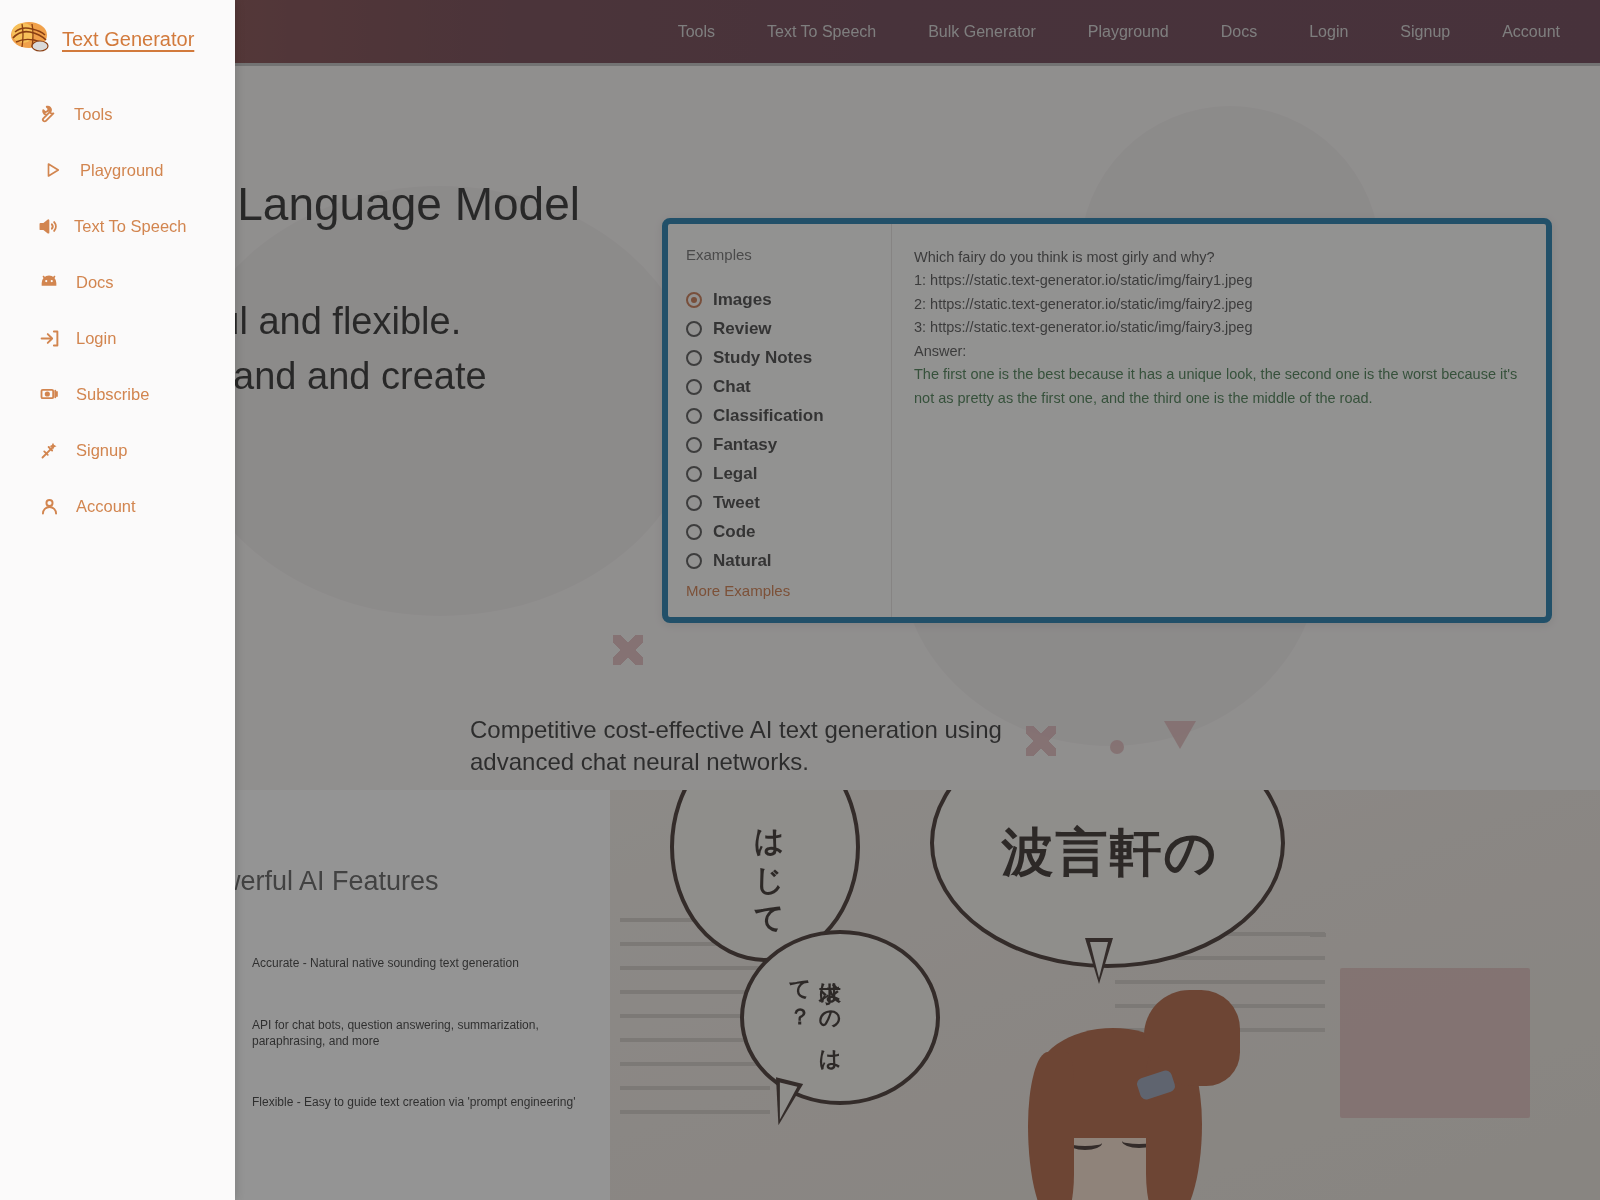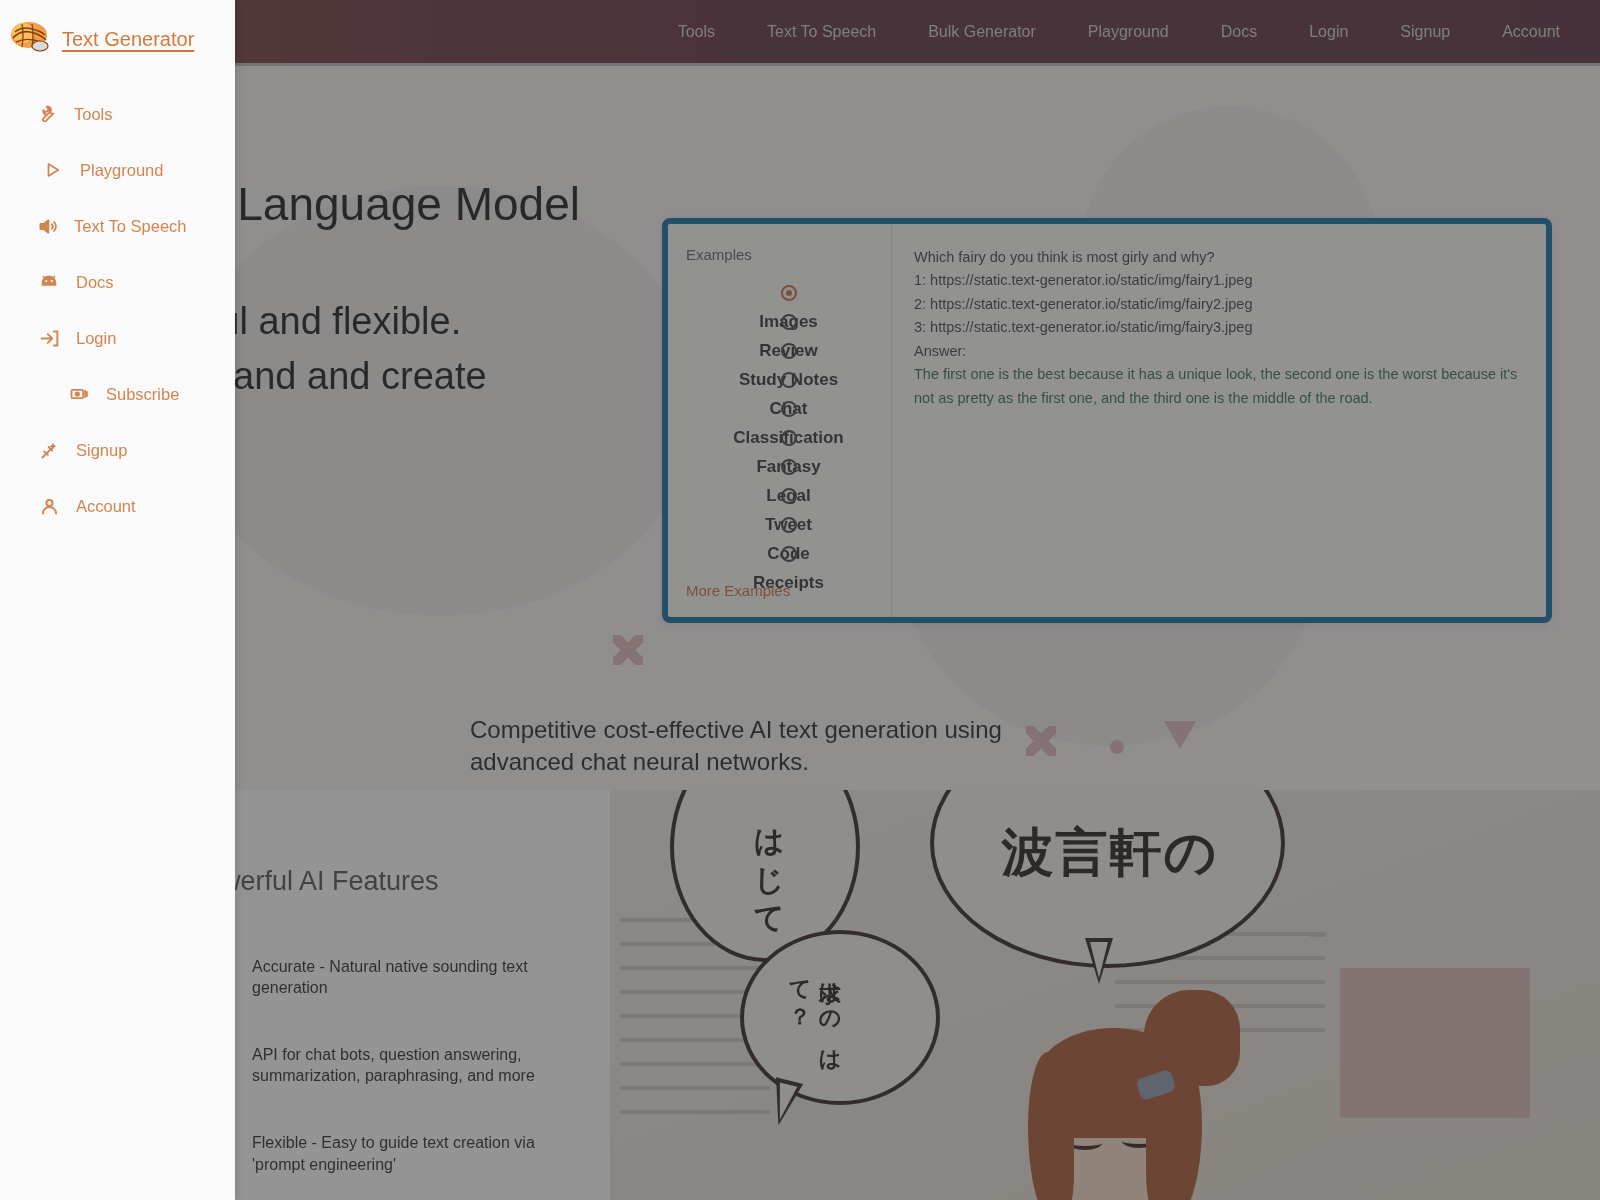--- a/index.html
+++ b/index.html
@@ -109,21 +109,21 @@
     display: flex;
     z-index: 20;
   }
   .examples-left {
     width: 224px; padding: 22px 0 0 18px;
     border-right: 1px solid #e0dcda;
   }
   .examples-label { font-size: 15px; color: #5b5b5b; margin-bottom: 22px; }
   .radio-row {
     display: flex; align-items: center; gap: 11px;
-    height: 29px; cursor: pointer; flex-direction: column;
+    height: 29px; cursor: pointer;
   }
   .radio {
     width: 16px; height: 16px; border-radius: 50%;
     border: 2px solid #3e3e3e; flex: 0 0 auto;
     position: relative; background: transparent;
   }
   .radio.checked { border-color: #c1663a; }
   .radio.checked::after {
     content: ""; position: absolute; left: 3px; top: 3px;
     width: 6px; height: 6px; border-radius: 50%; background: #c1663a;
@@ -152,21 +152,21 @@
   }
   .features-title {
     position: absolute; left: 188px; top: 58px;
     font-size: 27px; color: #4a4a4a; font-weight: 400;
     white-space: nowrap;
   }
   .features-list {
     position: absolute; left: 252px; top: 148px; width: 330px;
   }
   .feature-item {
-    font-size: 16px; line-height: 1.32; color: #1d1d1d;
+    font-size: 12px; line-height: 1.32; color: #1d1d1d;
     margin-bottom: 46px;
   }
 
   
   .manga {
     position: absolute; left: 610px; top: 0;
     width: 990px; height: 410px;
     background: linear-gradient(160deg, #efe9e3 0%, #e9e2db 45%, #e4ddd5 100%);
     overflow: hidden;
   }
@@ -242,21 +242,21 @@
   }
   .sb-item .sb-icon {
     width: 22px; height: 22px; display: flex;
     align-items: center; justify-content: center; flex: 0 0 auto;
   }
   .sb-item:nth-child(1) { padding-left: 36px; }
   .sb-item:nth-child(2) { padding-left: 42px; }
   .sb-item:nth-child(3) { padding-left: 36px; }
   .sb-item:nth-child(4) { padding-left: 38px; }
   .sb-item:nth-child(5) { padding-left: 38px; }
-  .sb-item:nth-child(6) { padding-left: 52px; margin-left: 16px; }
+  .sb-item:nth-child(6) { padding-left: 38px; }
   .sb-item:nth-child(7) { padding-left: 38px; }
   .sb-item:nth-child(8) { padding-left: 38px; }
 </style>
 </head>
 <body>
 
 <div id="root">
 
   <div id="page">
 
@@ -328,21 +328,21 @@
           <label class="radio-row">
             <span class="radio"></span>
             <span class="radio-label">Tweet</span>
           </label>
           <label class="radio-row">
             <span class="radio"></span>
             <span class="radio-label">Code</span>
           </label>
           <label class="radio-row">
             <span class="radio"></span>
-            <span class="radio-label">Receipts</span>
+            <span class="radio-label">Natural</span>
           </label>
 
           <a class="more-examples" href="#">More Examples</a>
         </div>
 
         <div class="examples-right">
           <div class="ex-line">Which fairy do you think is most girly and why?</div>
           <div class="ex-line">1: https://static.text-generator.io/static/img/fairy1.jpeg</div>
           <div class="ex-line">2: https://static.text-generator.io/static/img/fairy2.jpeg</div>
           <div class="ex-line">3: https://static.text-generator.io/static/img/fairy3.jpeg</div>

